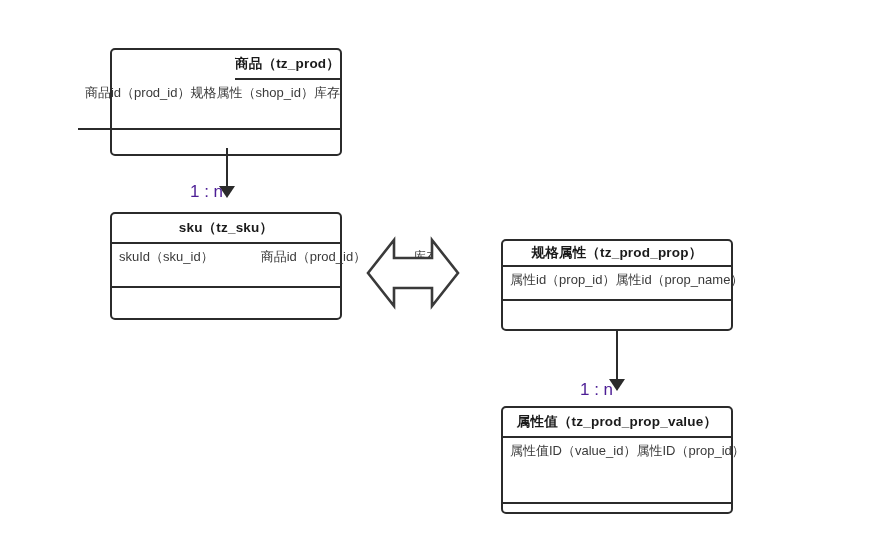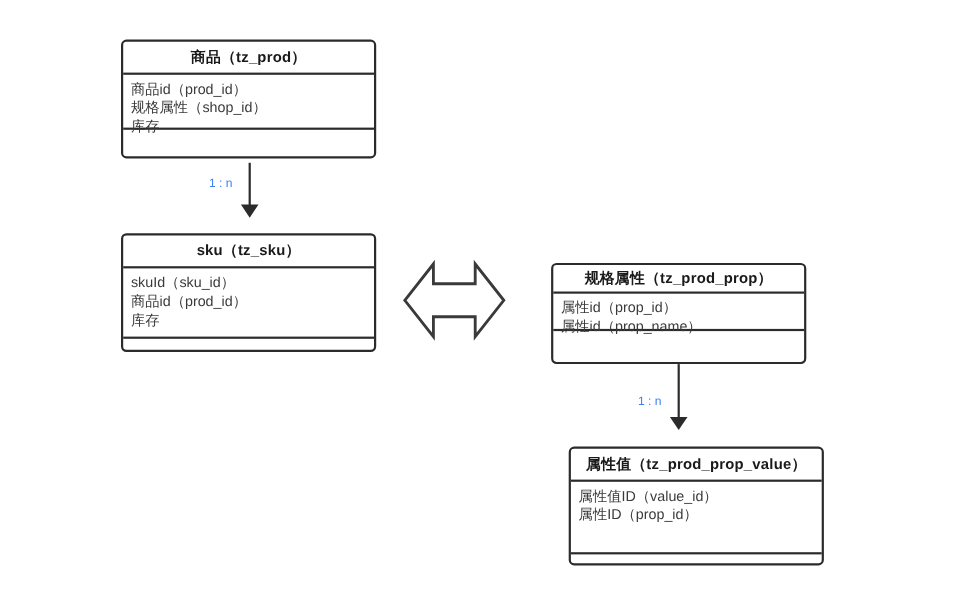--- a/index.html
+++ b/index.html
@@ -44,48 +44,47 @@
     align-items: center;
     justify-content: center;
     letter-spacing: 0.2px;
     white-space: nowrap;
   }
   .entity-fields {
     box-sizing: border-box;
     border-bottom: 2px solid #2b2b2b;
     padding: 4px 0 4px 7px;
     display: flex;
-    flex-direction: column;
     justify-content: flex-start;
   }
   .field {
     font-size: 13px;
     line-height: 17px;
     color: #3a3a3a;
     white-space: nowrap;
   }
   .entity-footer {
     flex: 1 1 auto;
     box-sizing: border-box;
   }
 
   
-  #box-prod        { left: 110px; top: 36px;  width: 232px; height: 108px; }
+  #box-prod        { left: 110px; top: 48px;  width: 232px; height: 108px; align-items: flex-end; }
   #box-prod .entity-title  { height: 30px; }
   #box-prod .entity-fields { height: 50px; }
 
   #box-sku         { left: 110px; top: 212px; width: 232px; height: 108px; }
   #box-sku .entity-title   { height: 30px; }
-  #box-sku .entity-fields  { height: 64px; }
+  #box-sku .entity-fields  { height: 44px; gap: 47px; }
 
   #box-prop        { left: 501px; top: 239px; width: 232px; height: 92px; }
   #box-prop .entity-title  { height: 26px; }
   #box-prop .entity-fields { height: 34px; }
 
-  #box-prop-value  { left: 501px; top: 406px; width: 232px; height: 108px; margin-left: 16px; }
+  #box-prop-value  { left: 501px; top: 406px; width: 232px; height: 108px; }
   #box-prop-value .entity-title  { height: 30px; }
   #box-prop-value .entity-fields { height: 66px; }
 
   
   .connector {
     position: absolute;
   }
   .conn-line {
     position: absolute;
     width: 2px;
@@ -94,23 +93,24 @@
   .conn-head {
     position: absolute;
     width: 0;
     height: 0;
     border-left: 8px solid transparent;
     border-right: 8px solid transparent;
     border-top: 12px solid #2b2b2b;
   }
   .conn-label {
     position: absolute;
-    font-size: 11px;
-    color: #3b82f6;
+    font-size: 17px;
+    color: #4c1d95;
     white-space: nowrap;
+    margin-top: 21px;
   }
 
   
   #conn-prod-sku .conn-line  { left: 115px; top: 0px;  height: 40px; }
   #conn-prod-sku .conn-head  { left: 108px; top: 38px; }
   #conn-prod-sku .conn-label { left: 79px;  top: 13px; }
   #conn-prod-sku { left: 111px; top: 148px; width: 120px; height: 64px; }
 
   
   #conn-prop-value .conn-line  { left: 115px; top: 0px;  height: 50px; }

